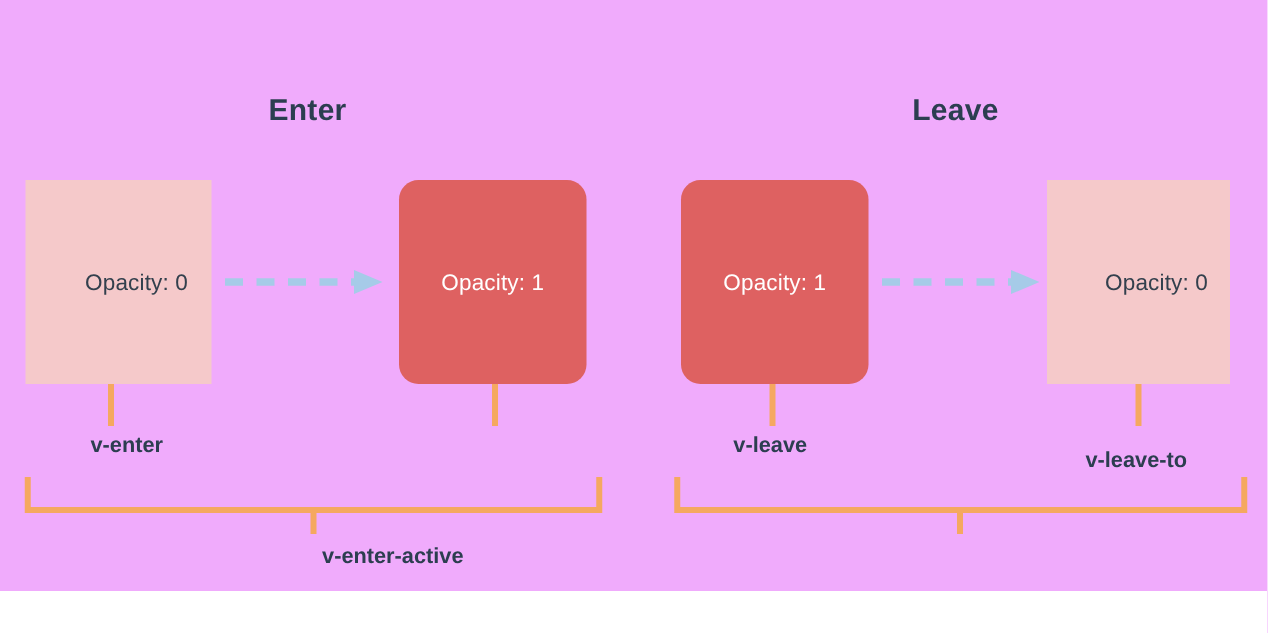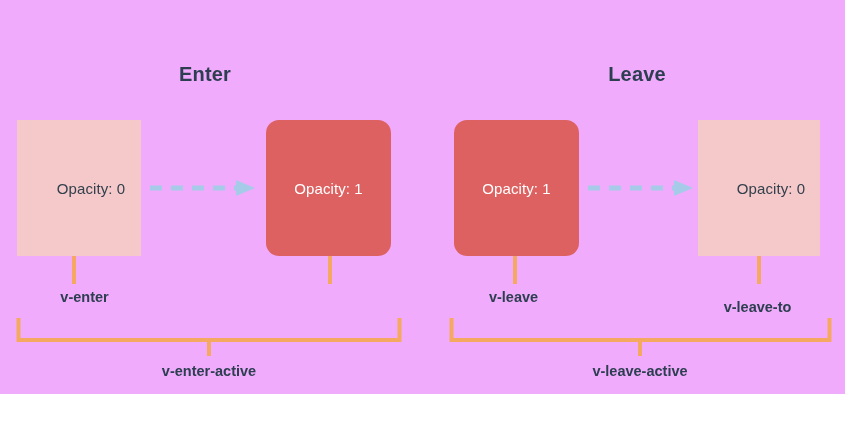--- a/index.html
+++ b/index.html
@@ -95,21 +95,21 @@
   #bracket-leave { left: 449px; top: 316px; width: 383px; height: 42px; }
   .bracket svg { display: block; }
 
   
   .bracket-label {
     position: absolute;
     font-size: 14.5px;
     font-weight: bold;
     color: #2C3E50;
     white-space: nowrap;
-    text-align: center;
+    text-align: right;
   }
   #label-v-enter-active { left: 109px; top: 363px; width: 200px; }
   #label-v-leave-active { left: 540px; top: 363px; width: 200px; }
 </style>
 </head>
 <body>
 
 <div id="stage">
 
   <div class="section-title" id="title-enter">Enter</div>
@@ -166,15 +166,14 @@
   <div class="class-label" id="label-v-leave">v-leave</div>
   <div class="class-label" id="label-v-leave-to">v-leave-to</div>
 
   <div class="bracket" id="bracket-leave">
     <svg width="383" height="42" viewBox="0 0 383 42" xmlns="http://www.w3.org/2000/svg">
       <path d="M2.5,2 L2.5,24 L380.5,24 L380.5,2" fill="none" stroke="#F5A860" stroke-width="4" stroke-linecap="butt"></path>
       <line x1="191" y1="24" x2="191" y2="40" stroke="#F5A860" stroke-width="4"></line>
     </svg>
   </div>
 
-  <div class="bracket-label" id="label-v-leave-active">v-leave-active</div>
 
 </div>
 
 </body></html>

